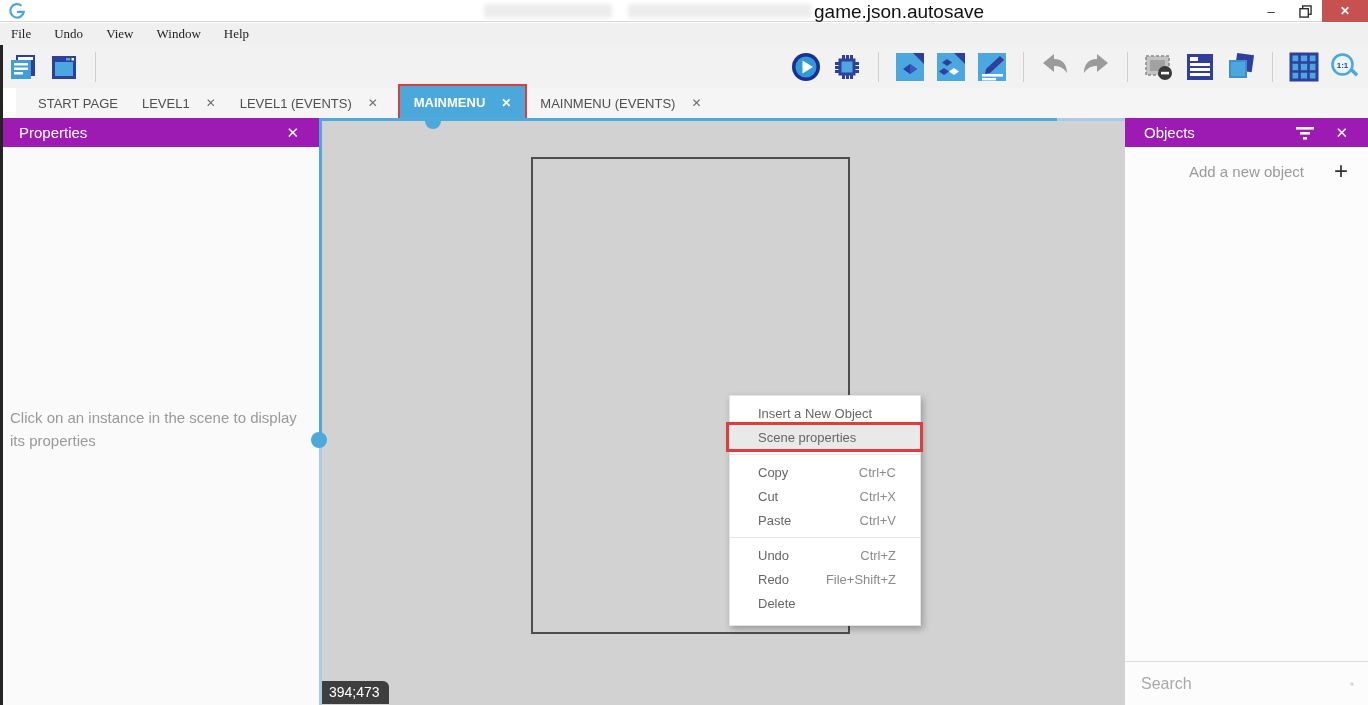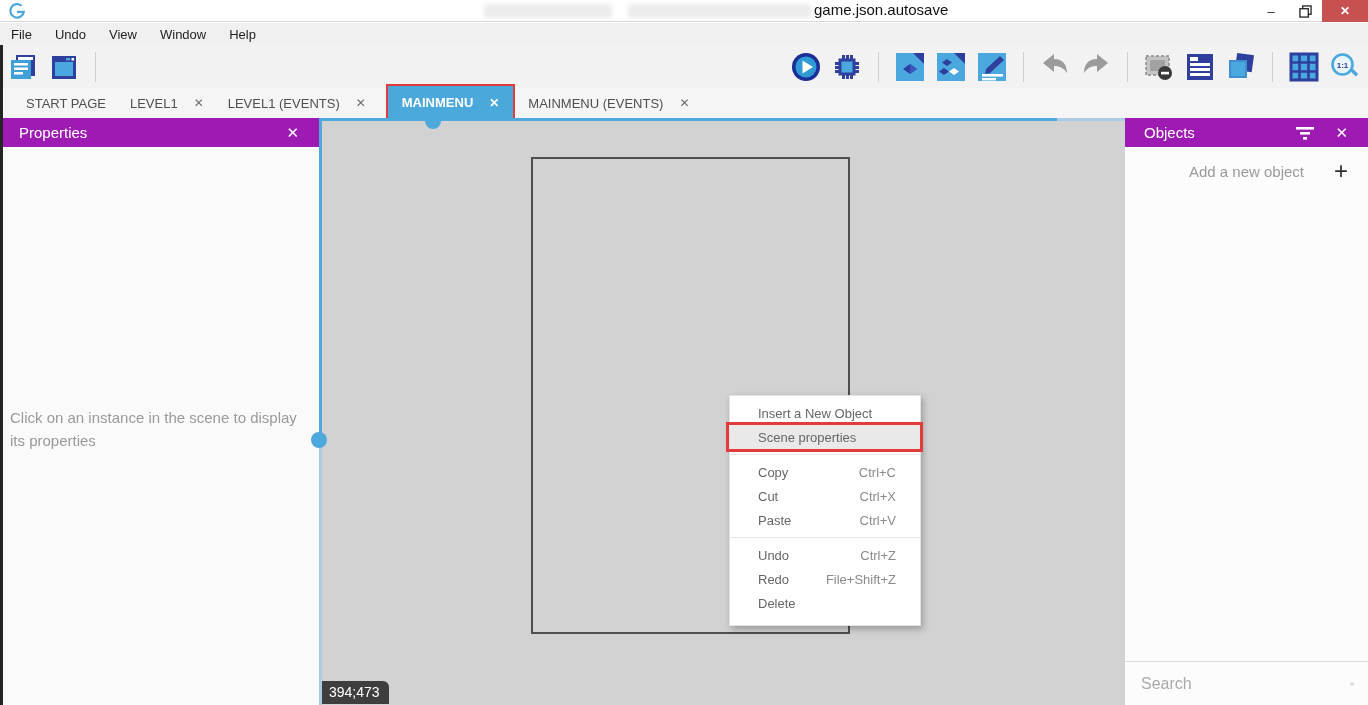--- a/index.html
+++ b/index.html
@@ -9,39 +9,39 @@
     font-family:"Liberation Sans", sans-serif; background:#fff;
     -webkit-font-smoothing:antialiased;
   }
   
   .titlebar { position:absolute; top:0; left:0; right:0; height:22px; background:#fff;
     border-bottom:1px solid #d6d6d6; display:flex; align-items:center; }
   .logo { position:absolute; left:8px; top:2px; width:18px; height:18px; }
   .redact { position:absolute; top:4px; height:14px; background:#ececec; border-radius:3px; filter:blur(2px); }
   .redact.r1 { left:484px; width:128px; }
   .redact.r2 { left:628px; width:184px; }
-  .title-text { position:absolute; left:814px; top:1px; font-size:15px; color:#111; white-space:nowrap; }
+  .title-text { position:absolute; left:814px; top:1px; font-size:19px; color:#111; white-space:nowrap; }
   .win-controls { position:absolute; right:0; top:0; height:22px; display:flex; }
   .win-btn { width:34px; height:22px; display:flex; align-items:center; justify-content:center;
     font-size:13px; color:#222; background:transparent; border:none; cursor:default; }
   .win-btn.close { width:46px; background:#c75050; color:#fff; font-size:12px; font-weight:bold; }
   
   .menubar { position:absolute; top:23px; left:0; right:0; height:22px; background:#f0f0f0;
     display:flex; align-items:center; padding-left:8px; gap:17px; font-size:13px; color:#1e1e1e; }
-  .menu-item { padding:2px 3px; }
+  .menu-item { padding:2px 3px;font-family:Liberation Serif, serif; }
   
   .toolbar { position:absolute; top:45px; left:0; right:0; height:43px; background:#f2f2f2;
     display:flex; align-items:center; padding:0 6px; }
   .tb-group { display:flex; align-items:center; gap:7px; }
   .tb-right { margin-left:auto; }
   .tb-btn { width:34px; height:34px; display:flex; align-items:center; justify-content:center;
     background:transparent; border:none; padding:0; }
   .tb-sep { width:1px; height:30px; background:#cfcfcf; margin:0 7px; }
   
-  .tabbar { position:absolute; top:88px; left:4px; right:0; height:30px; background:#f5f5f5;
+  .tabbar { position:absolute; top:88px; left:16px; right:0; height:30px; background:#f5f5f5;
     display:flex; align-items:flex-end; padding-left:10px; font-size:13px; color:#4f4f4f; }
   .tab { display:flex; align-items:center; padding:0 12px; height:30px; white-space:nowrap; }
   .tab .tab-close { margin-left:16px; color:#6d6d6d; font-size:12px; }
   .tab-red-wrap { border:2px solid #e23b3b; align-self:stretch; margin:-4px 1px -3px 8px;
     display:flex; align-items:stretch; z-index:4; background:transparent; }
   .tab.active { background:#4ba8db; color:#fff; font-weight:bold; padding:0 14px; height:auto; }
   .tab.active .tab-close { color:#fff; }
   
   .main { position:absolute; top:118px; left:0; right:0; bottom:0; }
   .left-edge-strip { position:absolute; left:0; top:45px; bottom:0; width:3px; background:#242424; z-index:9; }

